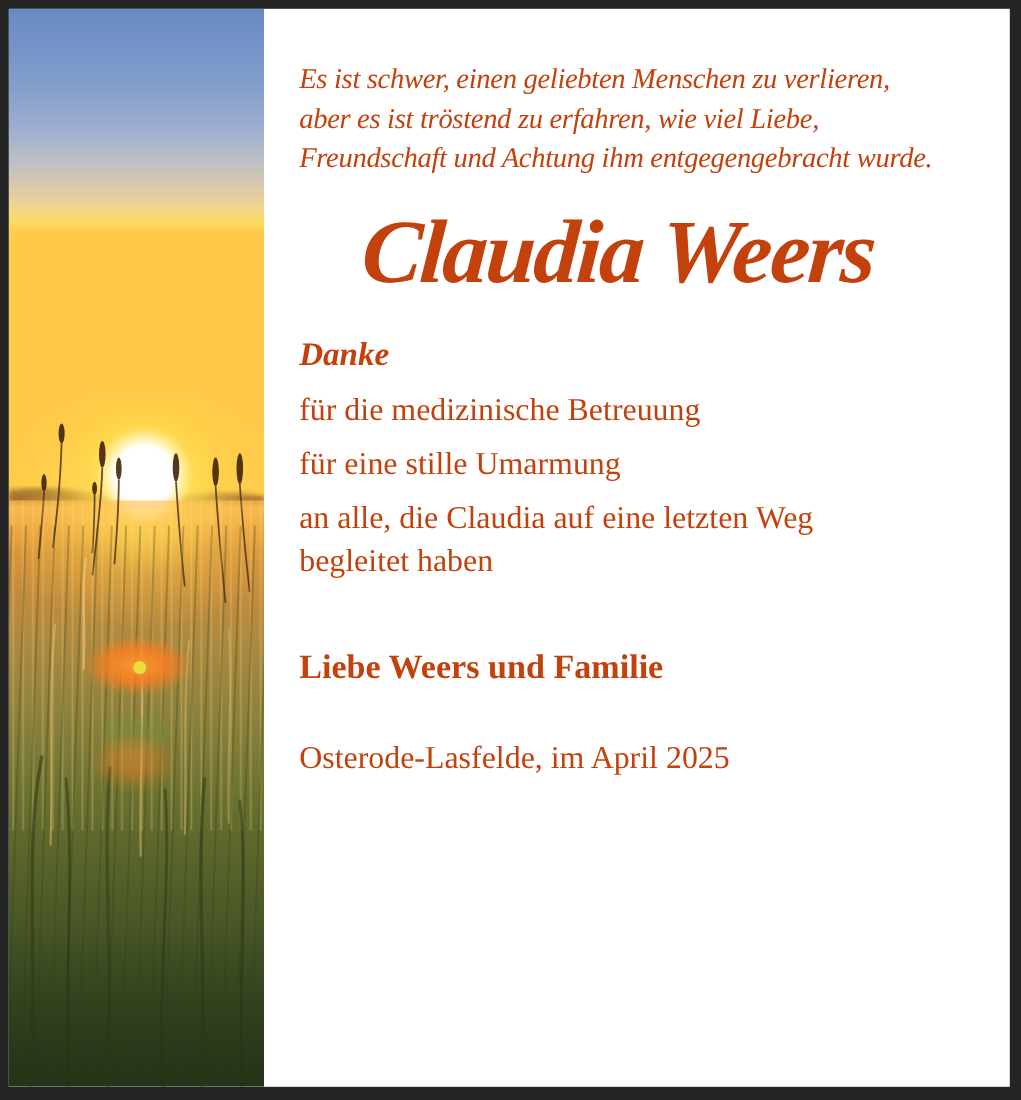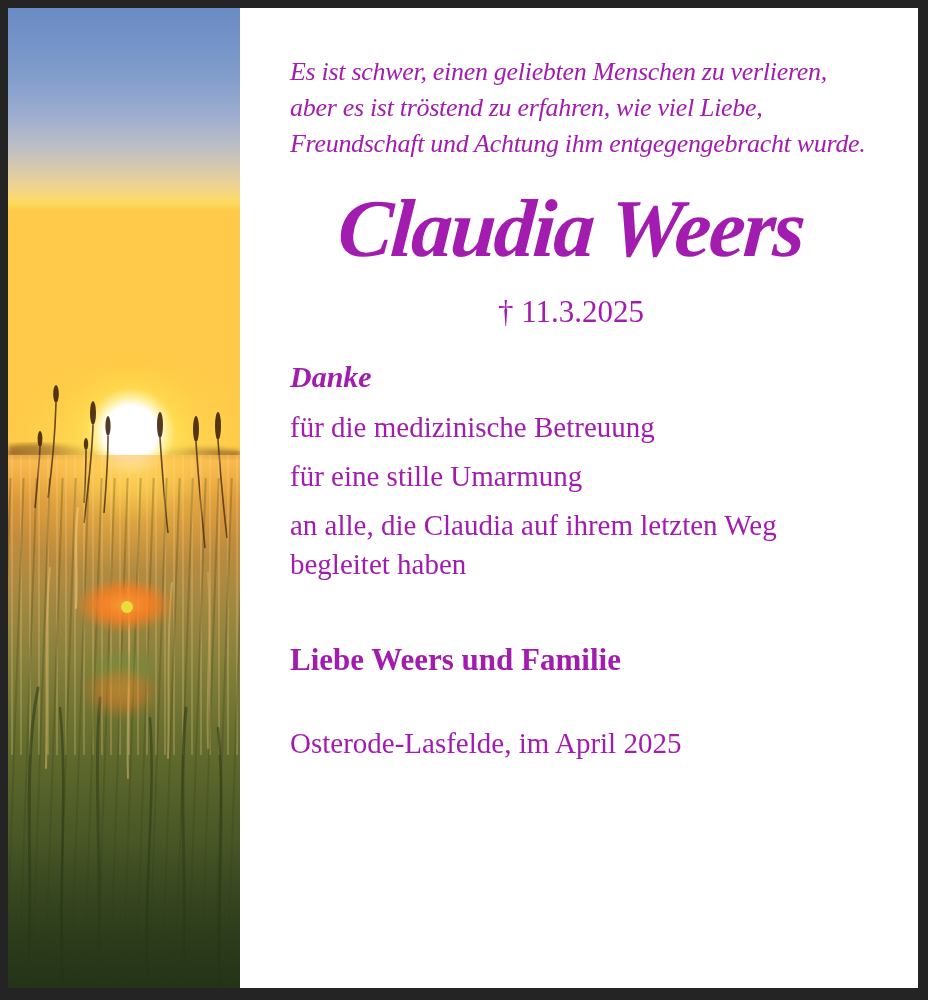--- a/index.html
+++ b/index.html
@@ -17,22 +17,22 @@
   }
   .photo {
     flex:none;
     width:232px;
     position:relative;
     overflow:hidden;
   }
   .photo svg { display:block; width:100%; height:100%; }
   .content {
     flex:1;
-    padding:0 66px 0 50px;
-    color:#a21caf;
+    padding:0 66px 0 32px;
+    color:#c2410c;
     overflow:hidden;
   }
   .intro {
     margin-top:46px;
     font-style:italic;
     font-size:26px;
     line-height:36px;
     letter-spacing:-0.3px;
   }
   .intro div { white-space:nowrap; }
@@ -213,28 +213,27 @@
       <div class="intro">
         <div>Es ist schwer, einen geliebten Menschen zu verlieren,</div>
         <div>aber es ist tröstend zu erfahren, wie viel Liebe,</div>
         <div>Freundschaft und Achtung ihm entgegengebracht wurde.</div>
       </div>
 
       <div class="name-block">
         <div class="deceased-name">Claudia Weers</div>
       </div>
 
-      <div class="death-date">† 11.3.2025</div>
 
       <div class="danke">Danke</div>
 
       <div class="thanks">
         <p>für die medizinische Betreuung</p>
         <p>für eine stille Umarmung</p>
-        <p>an alle, die Claudia auf ihrem letzten Weg begleitet haben</p>
+        <p>an alle, die Claudia auf eine letzten Weg begleitet haben</p>
       </div>
 
       <div class="signature">Liebe Weers und Familie</div>
 
       <div class="place-line">Osterode-Lasfelde, im April 2025</div>
 
     </div>
   </div>
 </div>
 

